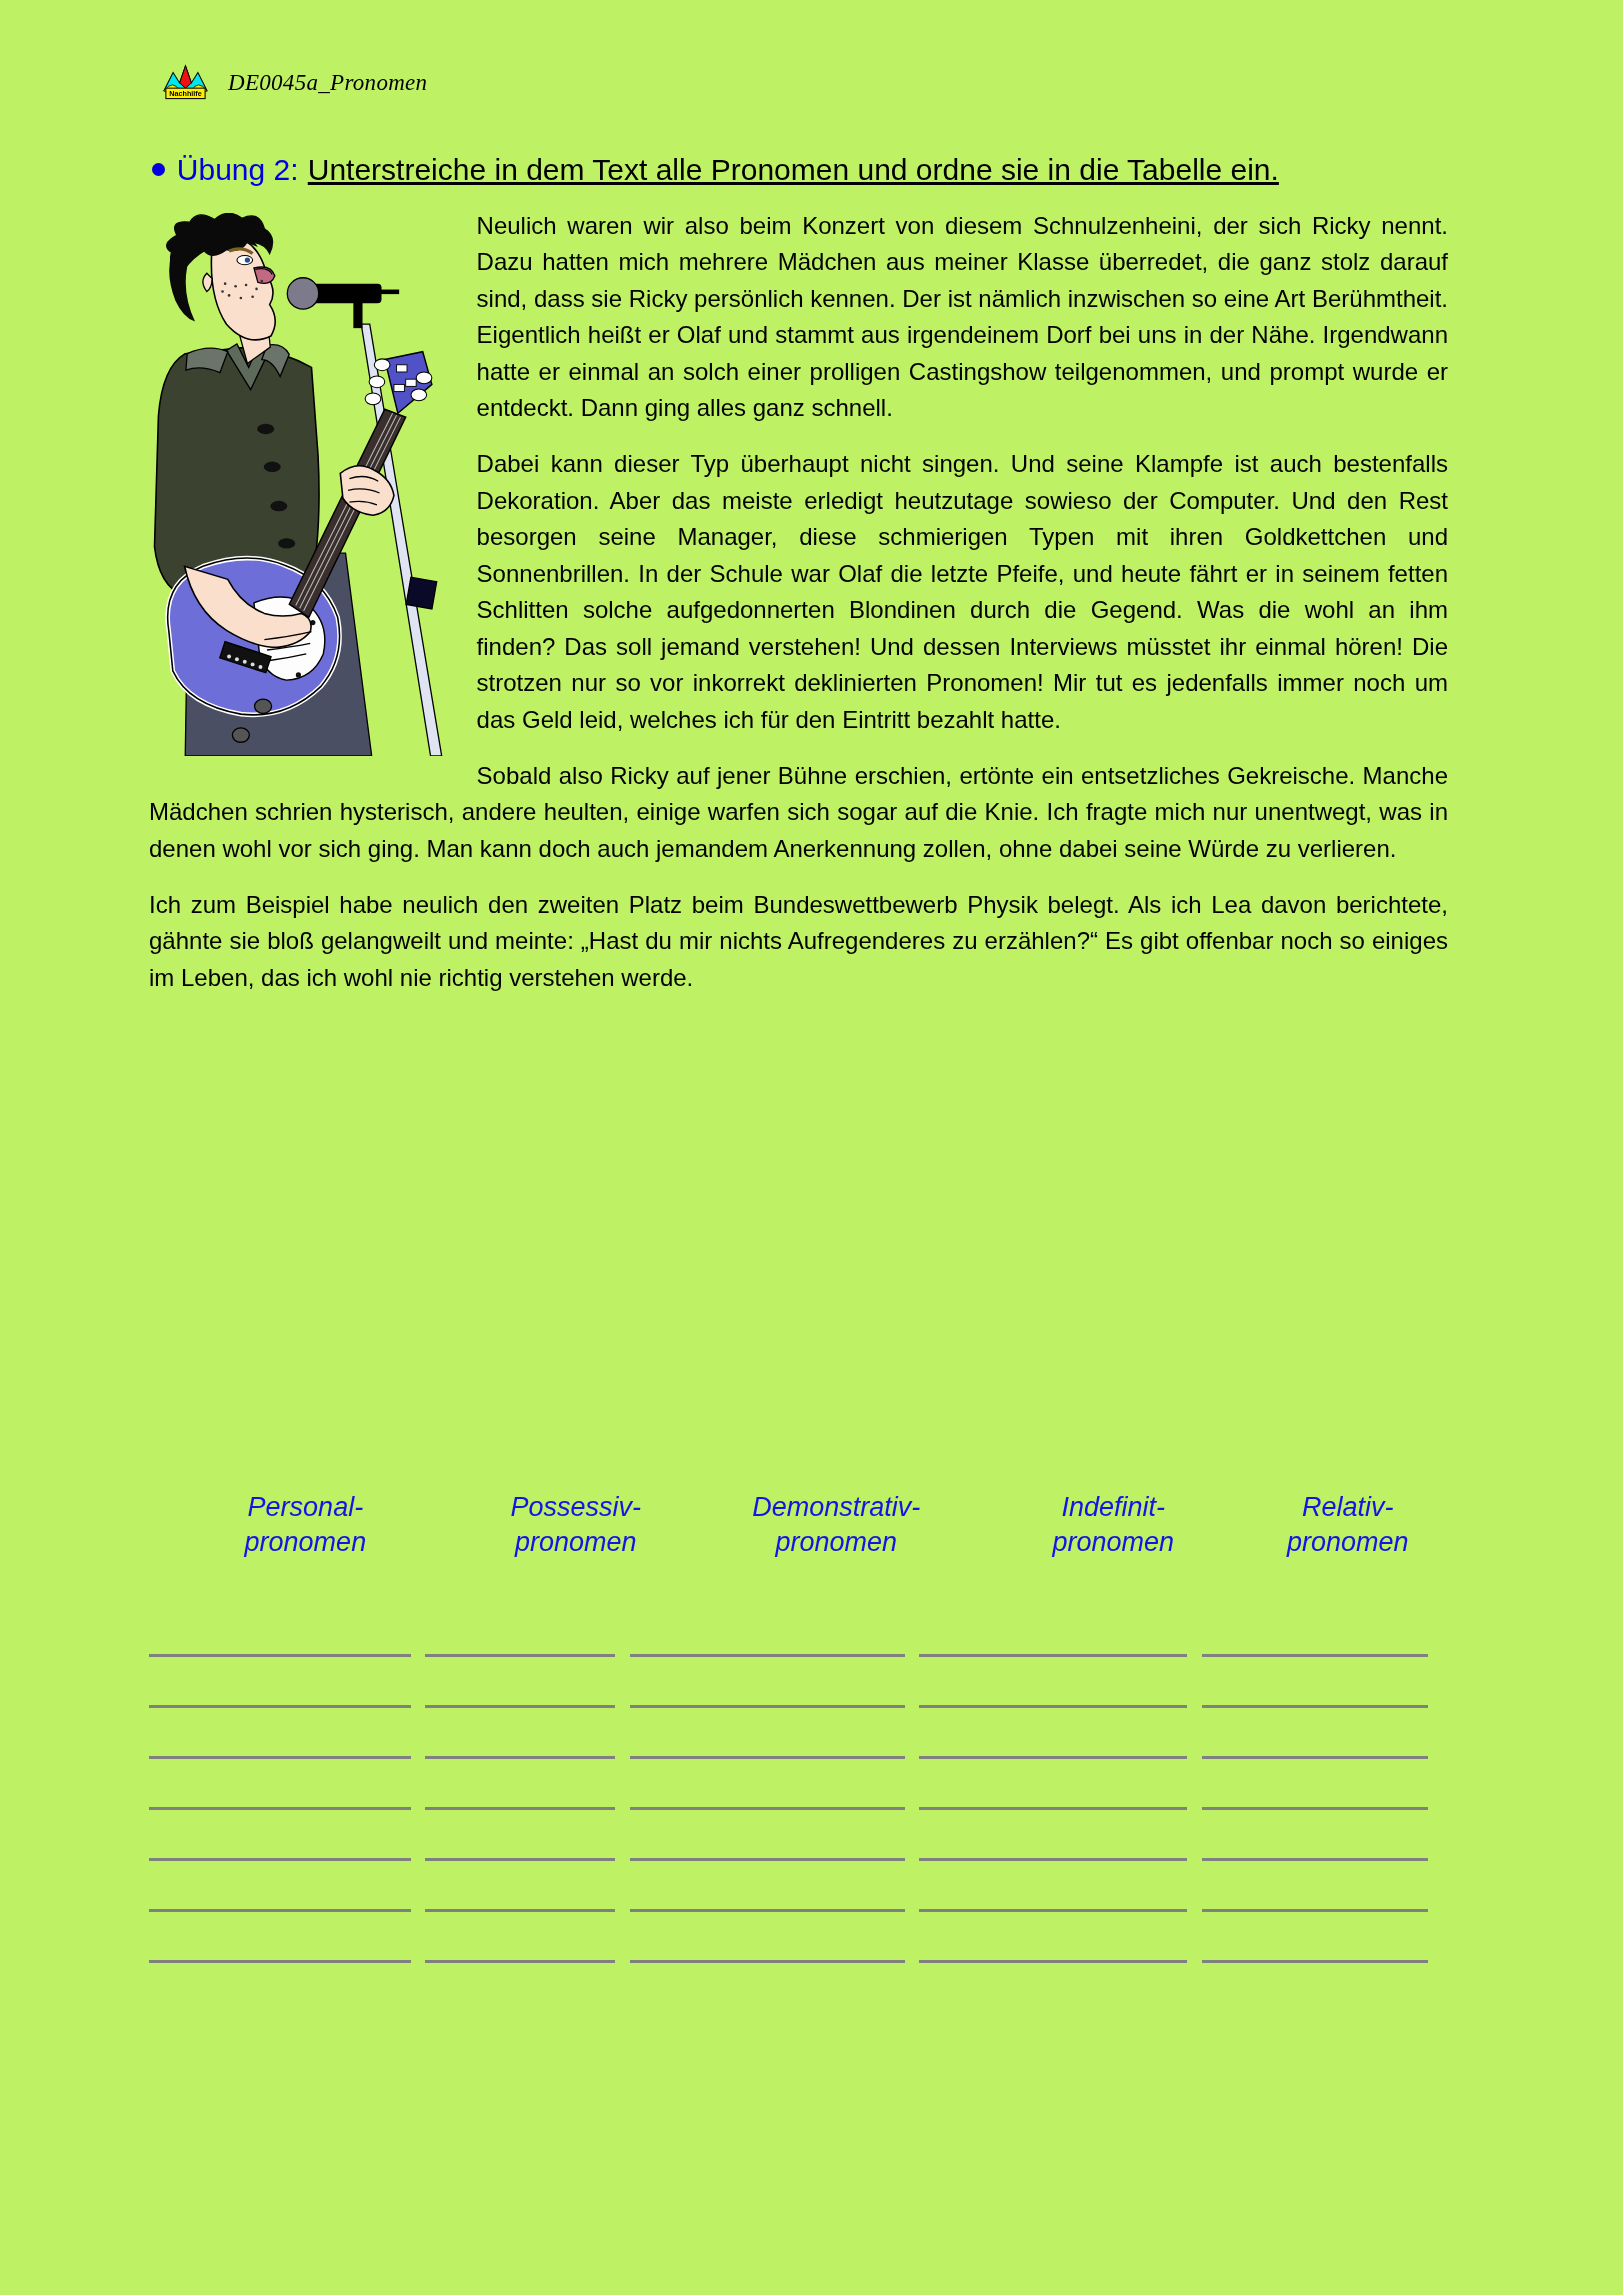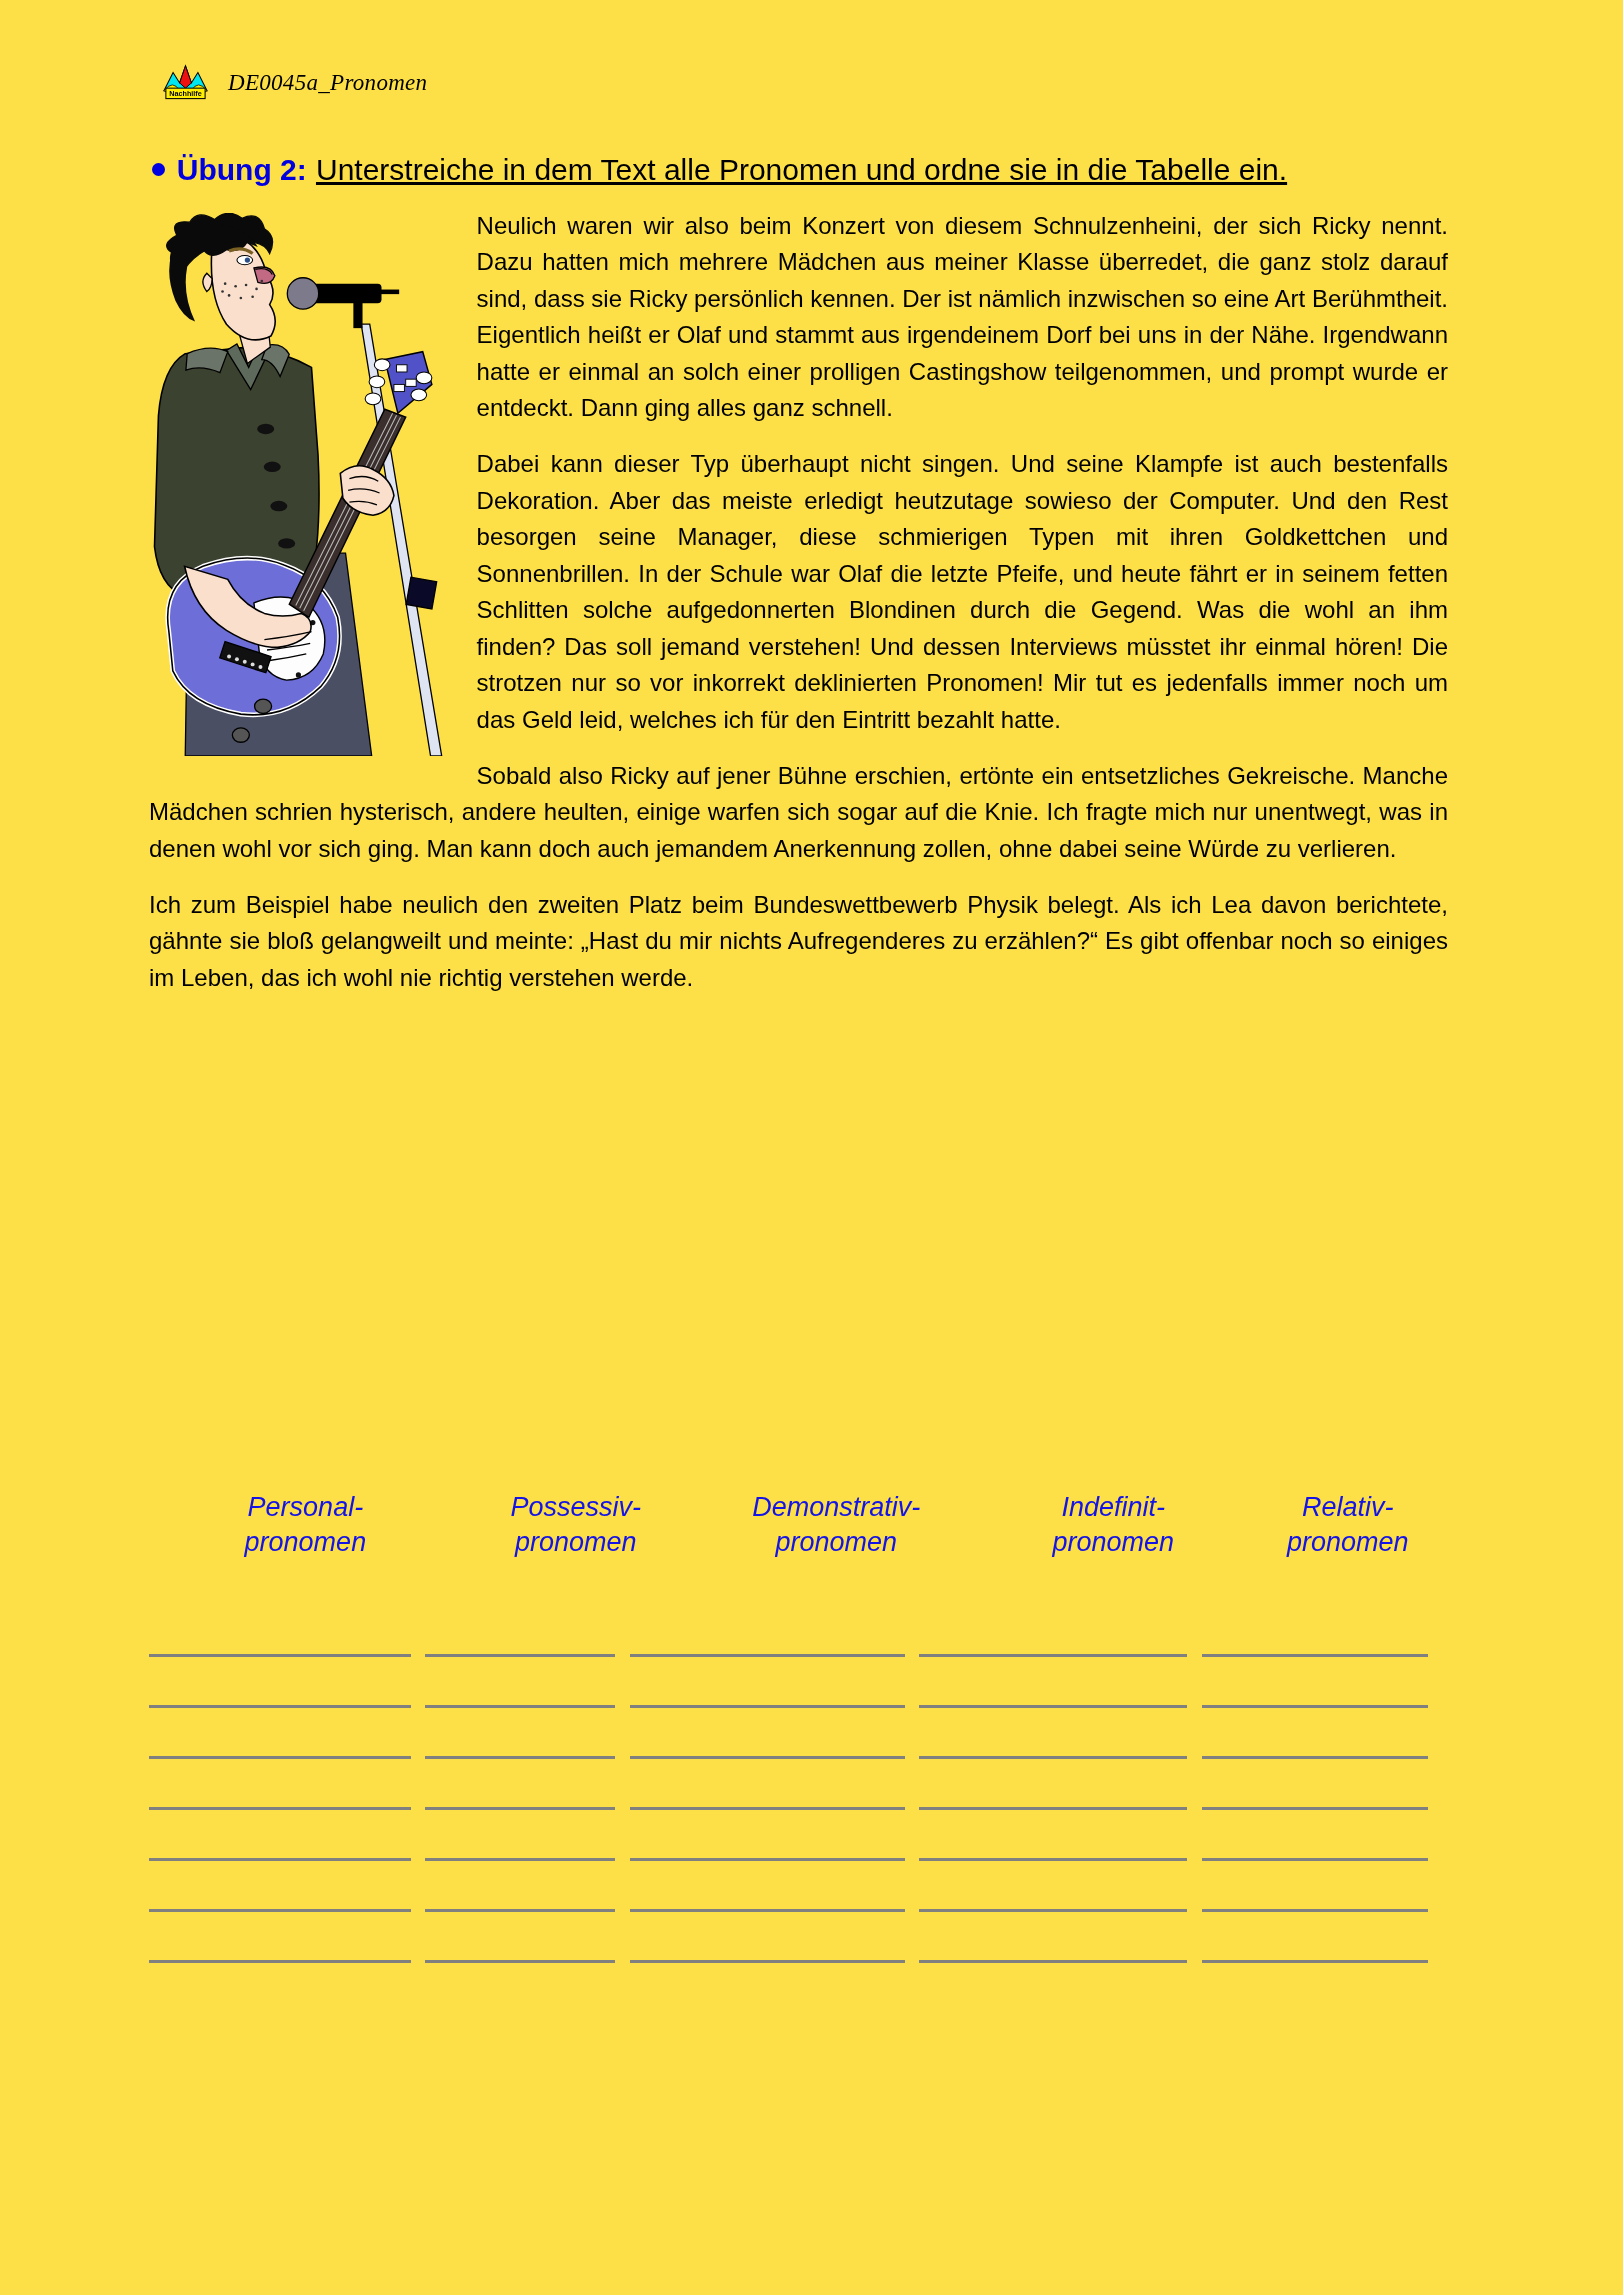--- a/index.html
+++ b/index.html
@@ -8,21 +8,21 @@
     background: #ffffff;
   }
   body {
     font-family: "Liberation Sans", sans-serif;
     color: #000000;
   }
   .page {
     position: relative;
     width: 1623px;
     height: 2295px;
-    background: #fde047;
+    background: #bef264;
     box-sizing: border-box;
     overflow: hidden;
   }
 
   
   .header {
     position: absolute;
     left: 160px;
     top: 62px;
     display: flex;
@@ -61,21 +61,21 @@
     border-radius: 50%;
     background: #0000e0;
     display: inline-block;
     margin-right: 11.8px;
     position: relative;
     top: -3.9px;
     flex: 0 0 auto;
   }
   .ex-label {
     color: #0000e0;
-    font-weight: bold;
+    font-weight: normal;
     font-size: 30px;
     font-stretch: condensed;
     white-space: nowrap;
     margin-right: 9.2px;
   }
   .ex-instruction {
     color: #000000;
     font-size: 30px;
     font-stretch: condensed;
     white-space: nowrap;

